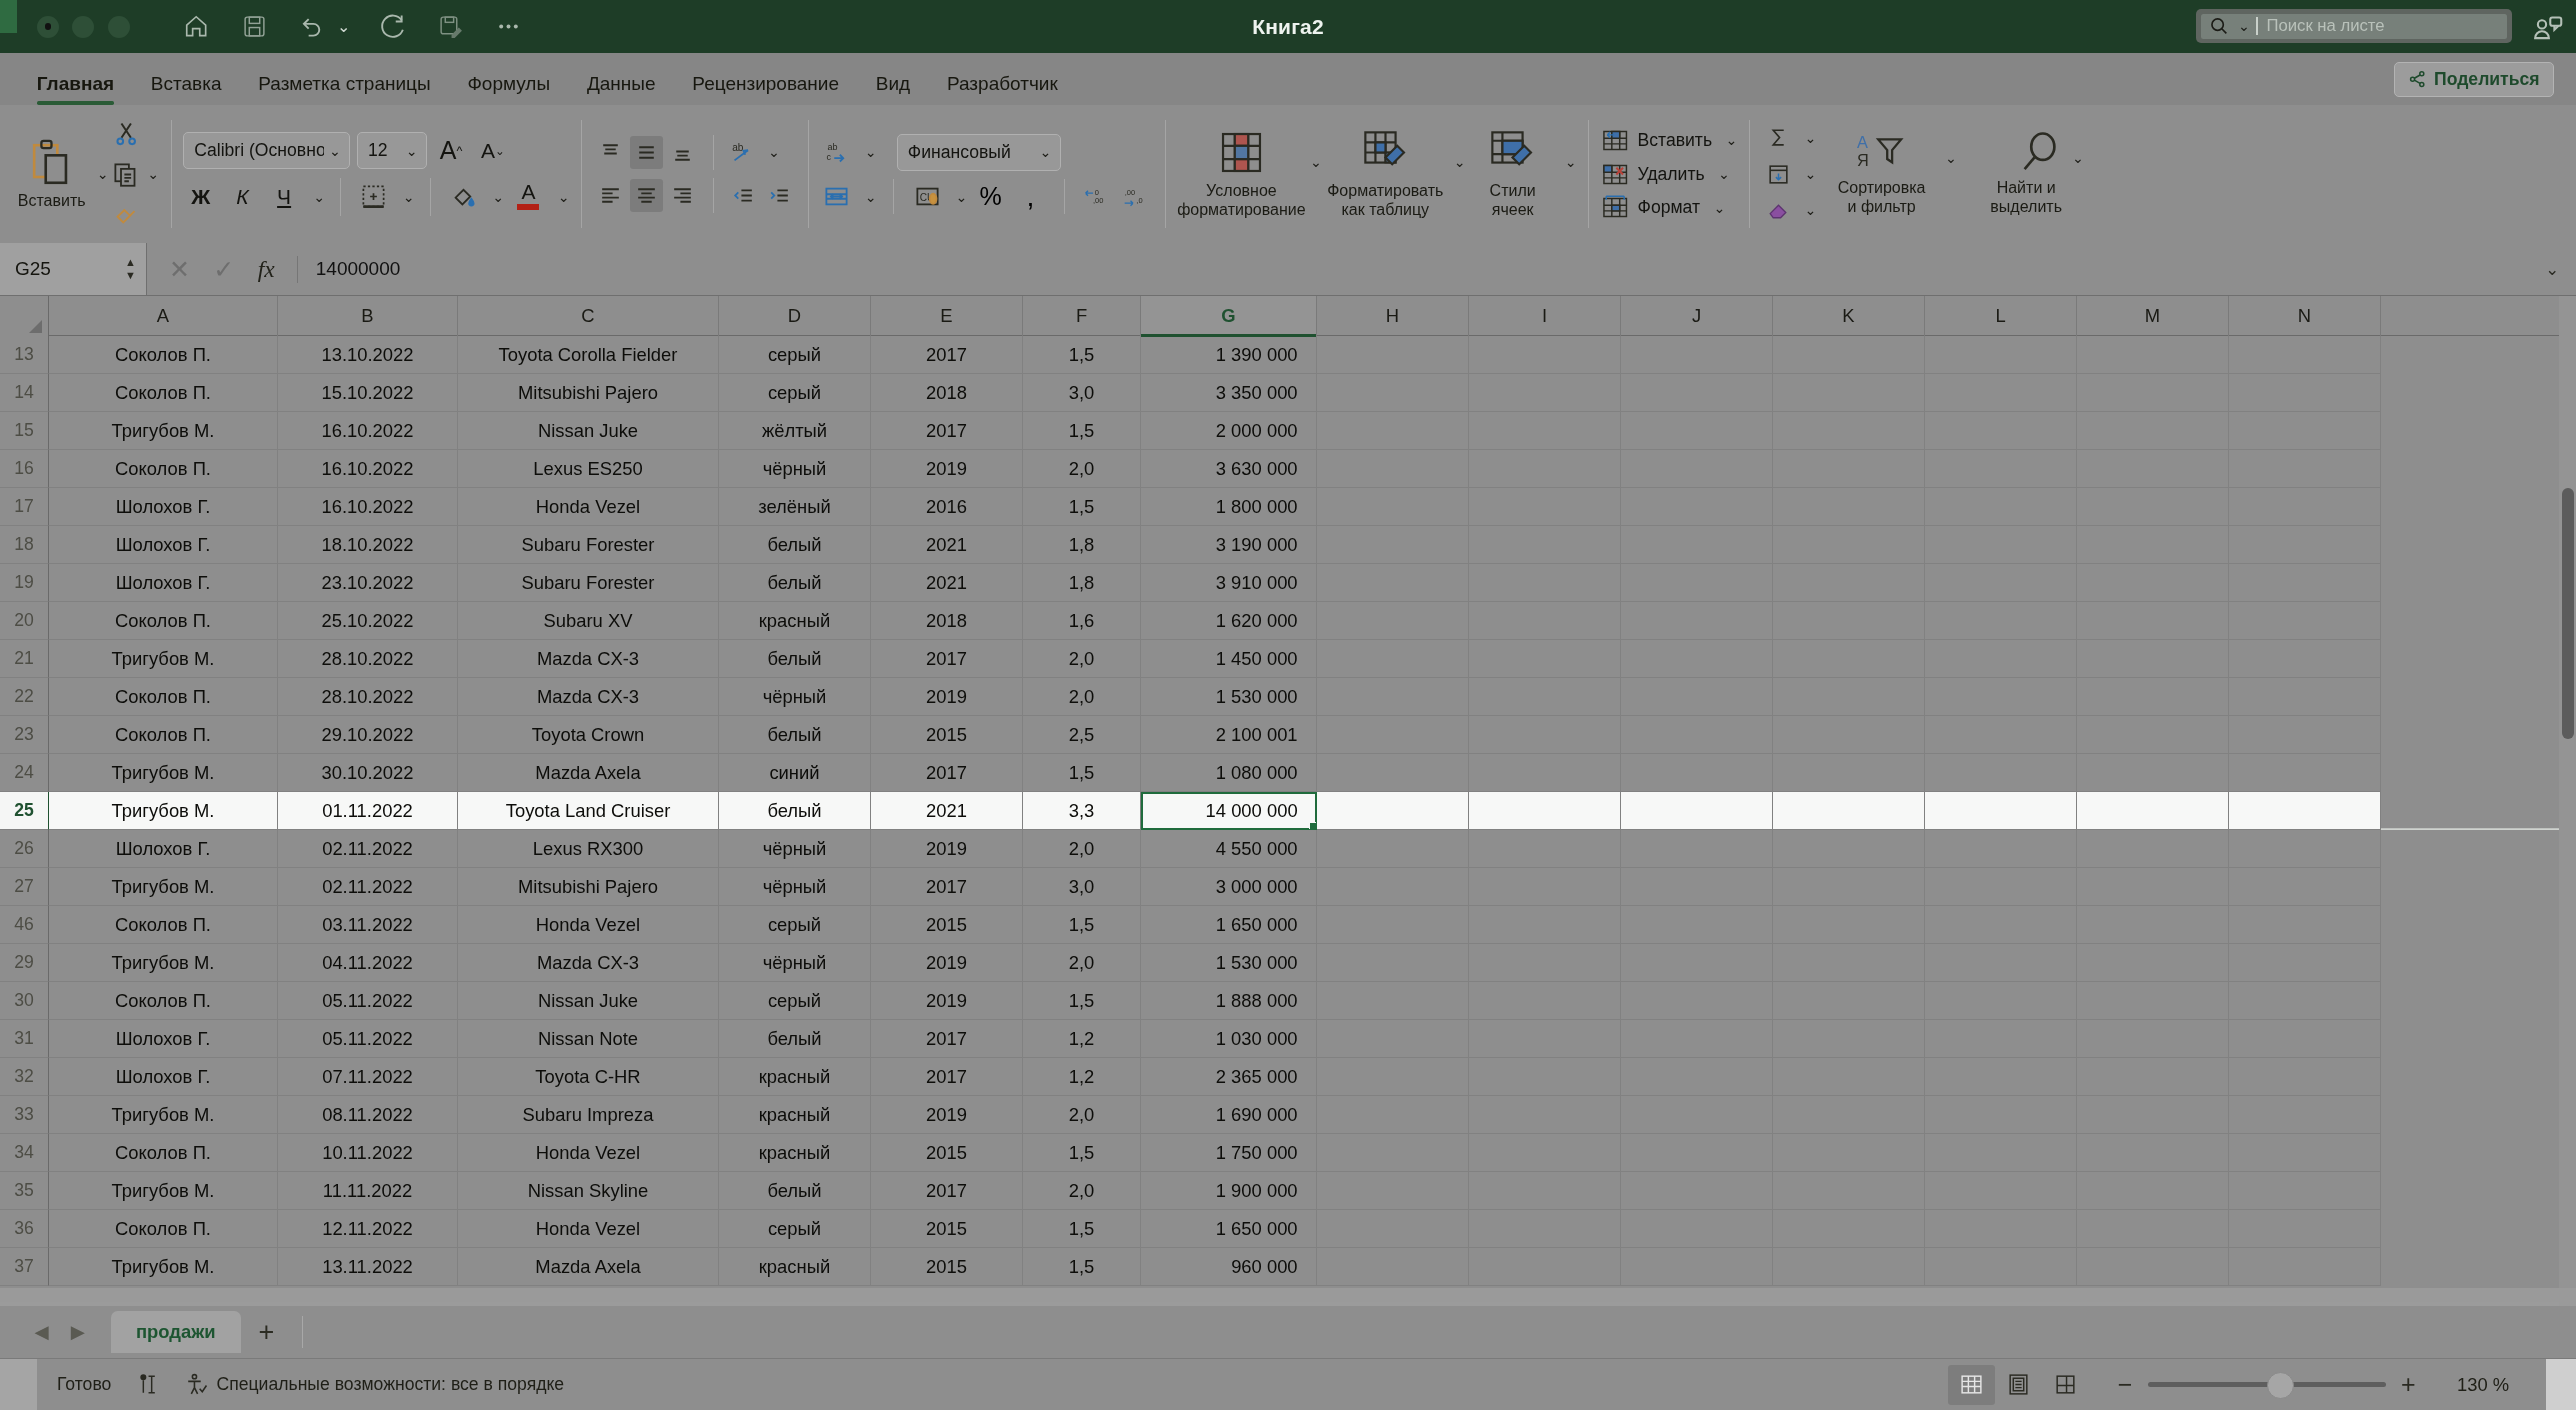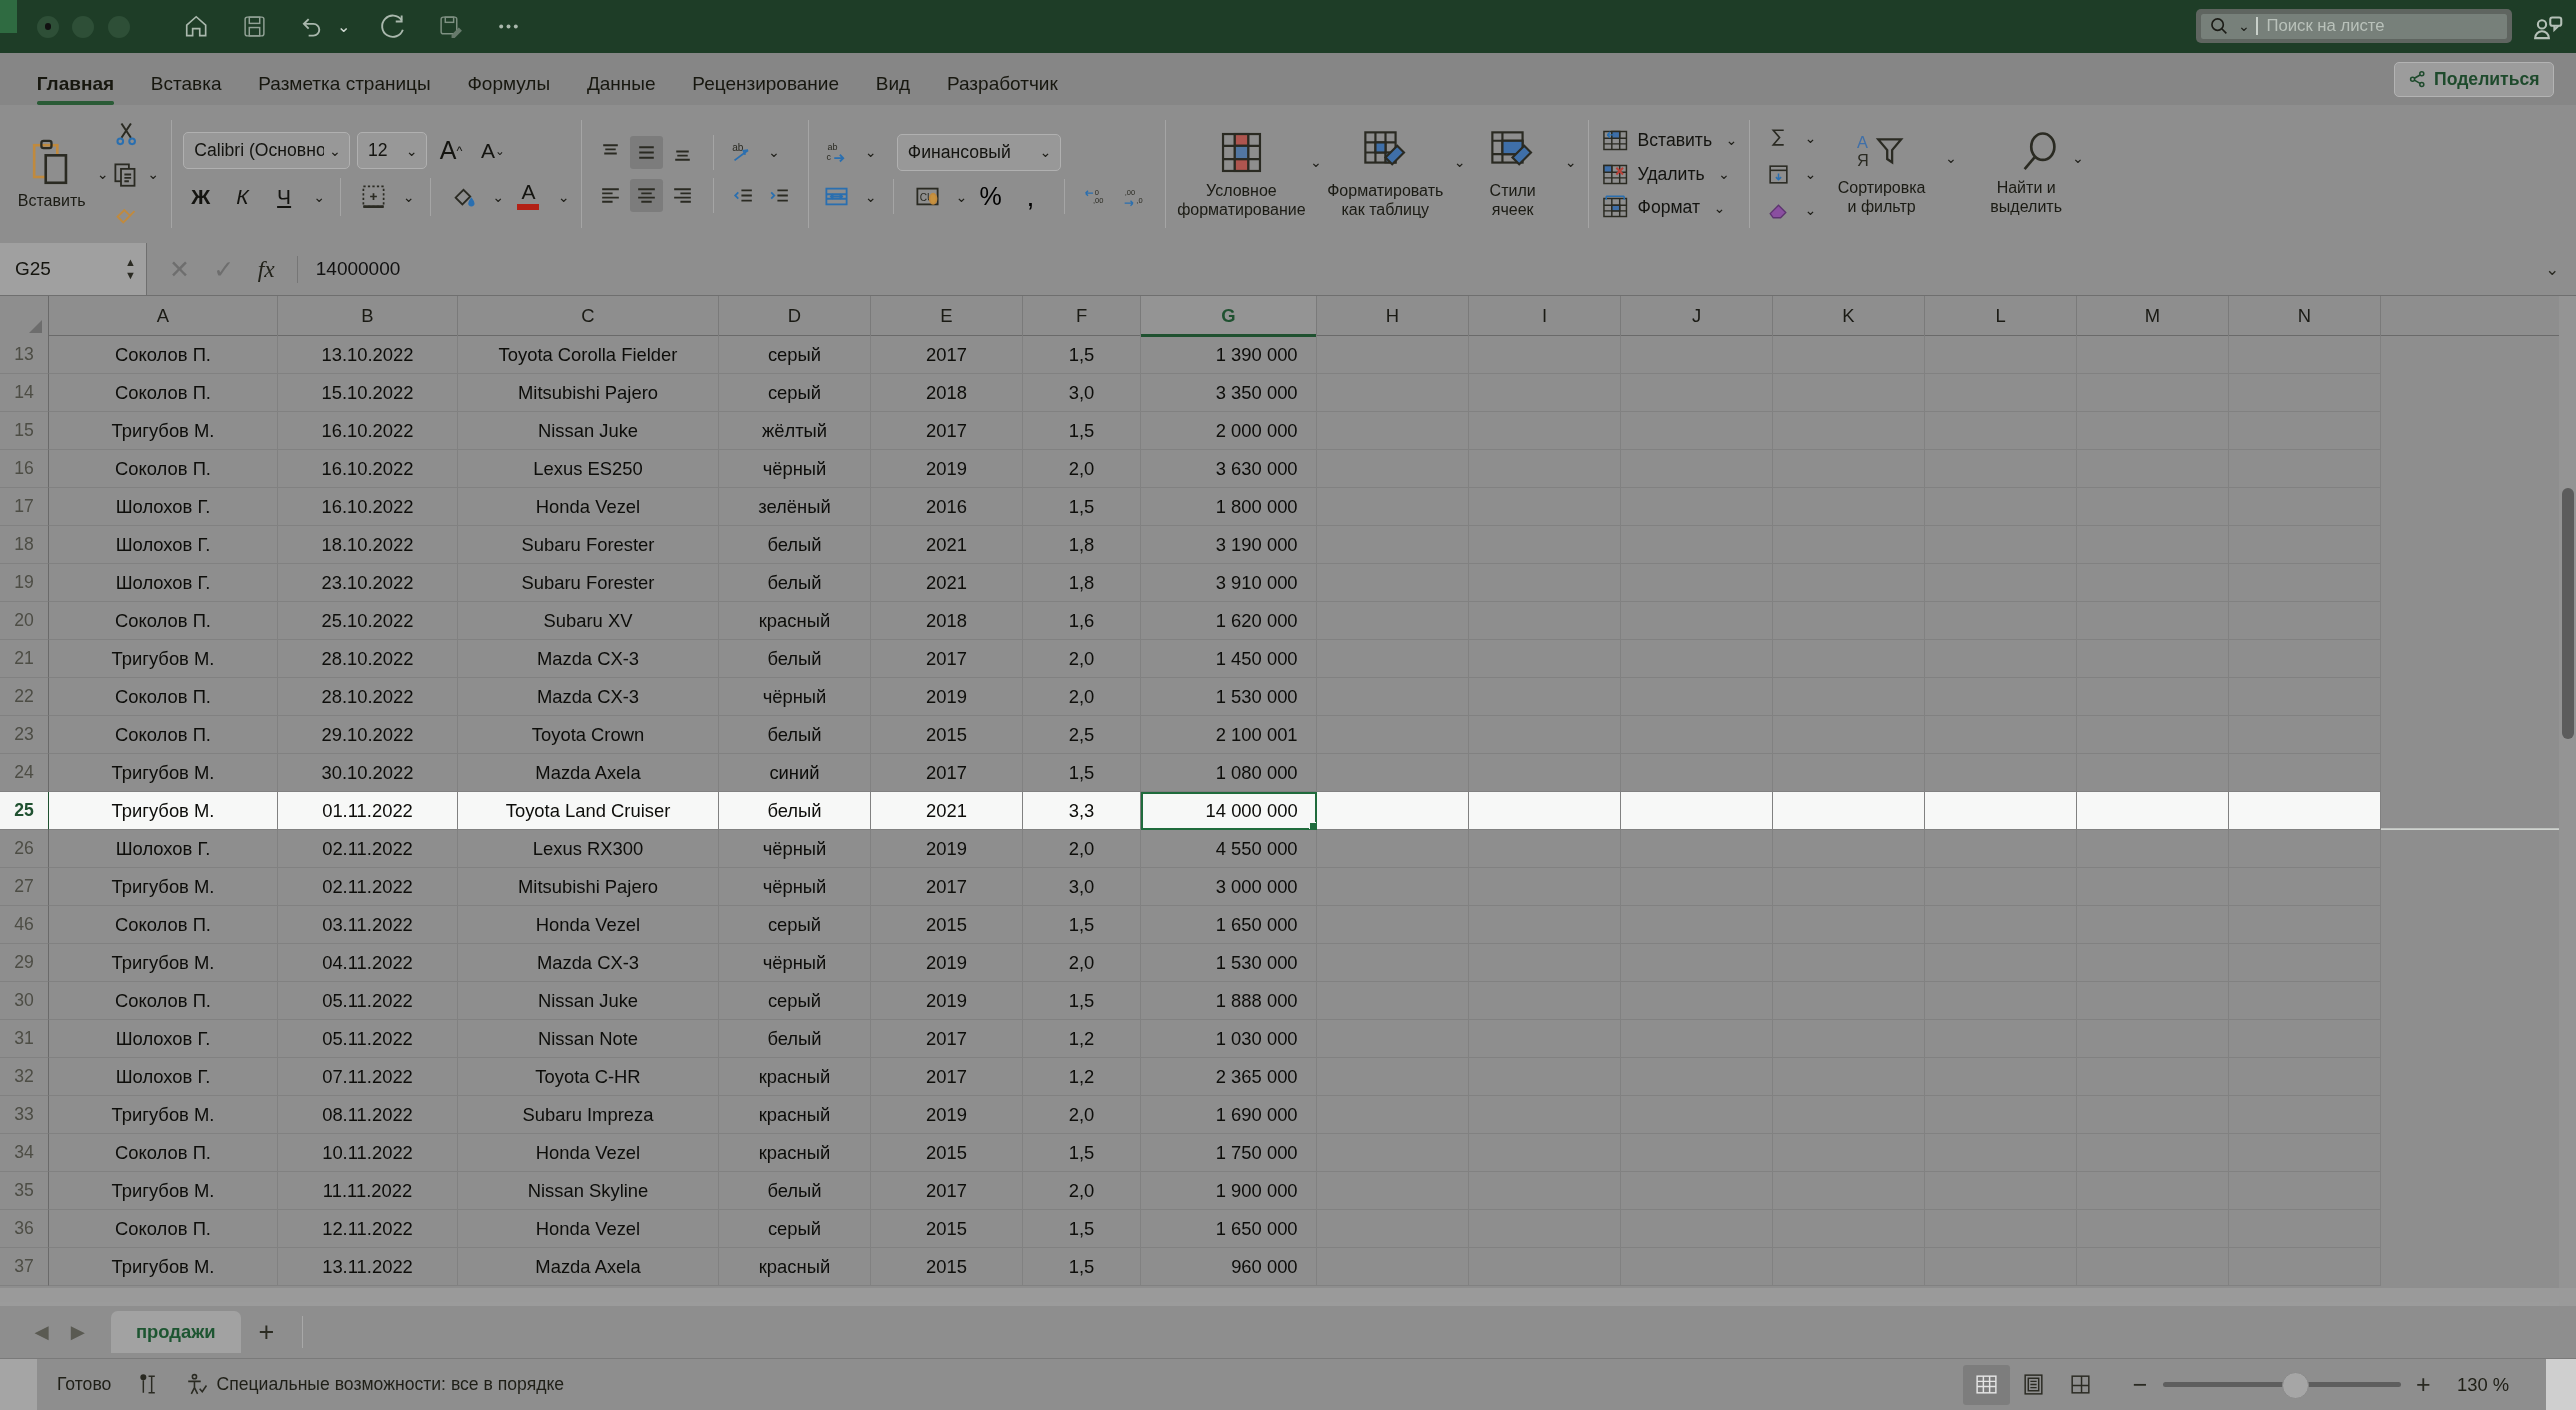--- a/index.html
+++ b/index.html
@@ -212,21 +212,21 @@
   .sb-left-pad { width:37px; height:100%; background:#a5a5a5; }
   .sb-text { font-size:17.6px; color:#1f1f17; margin-left:20px; }
   .sb-ico { margin-left:23.4px; display:flex; align-items:center; }
   .sb-right { margin-left:auto; display:flex; align-items:center; gap:0; padding-right:0; }
   .viewbtn { width:47px; height:40px; display:flex; align-items:center; justify-content:center; border-radius:3.3px; }
   .viewbtn.on { background:#7d7d7d; }
   .zoom-ctrl { display:flex; align-items:center; gap:11.7px; margin-left:25px; }
   .zsign { font-size:25px; color:#2a2a22; width:22px; text-align:center; }
   .ztrack { width:238px; height:5.9px; background:#5e5e5e; border-radius:3.3px; position:relative; }
   .zthumb { position:absolute; left:119px; top:-10px; width:27px; height:27px; border-radius:50%; background:#a6a6a6; border:0.8px solid #8a8a8a; }
-  .zval { font-size:18.4px; color:#1f1f17; margin-left:11px; width:89px; }
+  .zval { font-size:18.4px; color:#1f1f17; margin-left:26px; width:89px; }
   .sb-corner { width:30px; height:52px; background:#cfcfcf; }
 </style>
 </head>
 <body>
 
 <div class="titlebar">
   <div class="green-flag"></div>
 
   <div class="traffic">
     <div class="tl-dot first"></div>
@@ -269,20 +269,21 @@
     </div>
     <div class="qat-btn">
       <svg width="25" height="25" viewBox="0 0 24 24" fill="#d9e2da">
           <circle cx="5" cy="12" r="1.9"></circle>
           <circle cx="12" cy="12" r="1.9"></circle>
           <circle cx="19" cy="12" r="1.9"></circle>
         </svg>
     </div>
   </div>
 
+  <div class="win-title">Книга2</div>
 
   <div class="search-wrap">
     <div class="search-inner">
       <svg width="22" height="22" viewBox="0 0 24 24" fill="none" stroke="#1b1b16" stroke-width="1.8">
           <circle cx="10.5" cy="10.5" r="6.2"></circle>
           <path d="M15 15l5 5"></path>
         </svg>
       <span class="chev" style="color:#1b1b16">⌄</span>
       <div class="search-caret"></div>
       <span class="search-ph">Поиск на листе</span>

